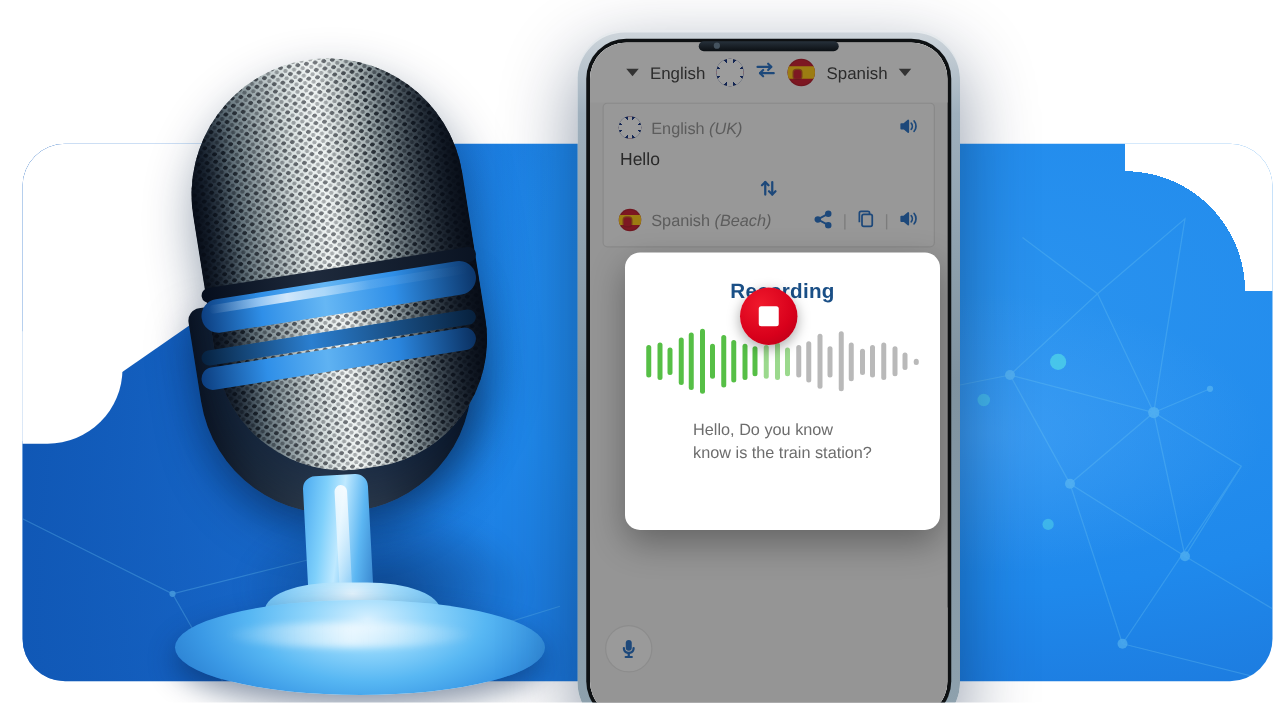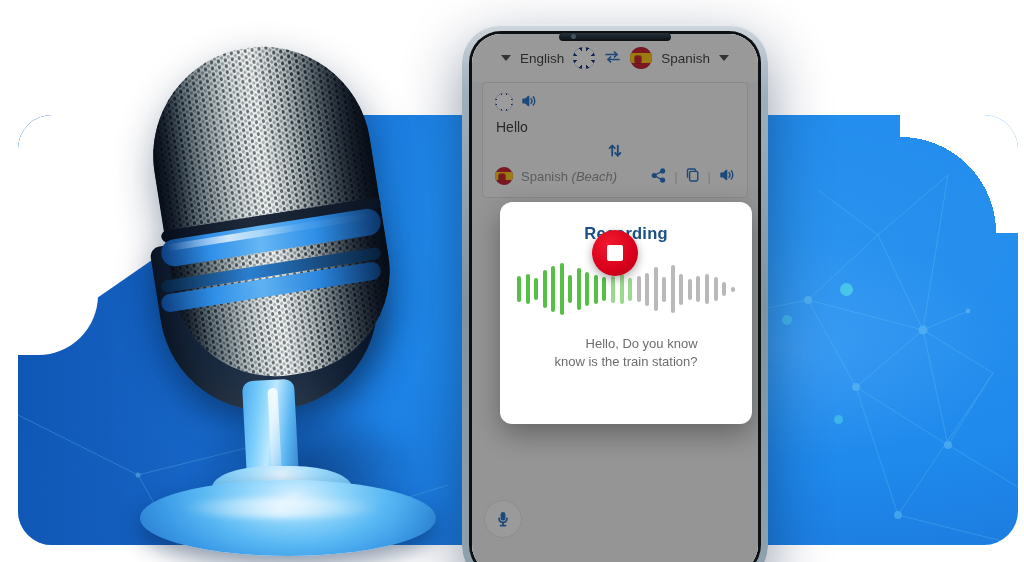--- a/index.html
+++ b/index.html
@@ -230,21 +230,21 @@
   }
   .rec-title{
     margin-top:22px; font-size:16.5px; font-weight:bold; color:#1a4f86; letter-spacing:.2px;
   }
   .wave{
     margin-top:18px; width:218px; height:56px;
     display:flex; align-items:center; justify-content:space-between;
   }
   .wave span{ display:block; width:4px; border-radius:3px; flex:none; }
   .rec-text{
-    margin-top:18px; text-align:right; font-size:13px; line-height:1.35; color:#6d6d6d;
+    margin-top:18px; text-align:left; font-size:13px; line-height:1.35; color:#6d6d6d;
   }
   .stop-btn{
     position:absolute; z-index:7; left:50%; transform:translateX(-50%);
     top:196px; width:46px; height:46px; border-radius:50%;
     background:radial-gradient(circle at 36% 30%, #f0192c 0%, #d8001b 60%, #b00016 100%);
     box-shadow:0 3px 10px rgba(0,0,0,.35);
     display:flex; align-items:center; justify-content:center;
     border:none; cursor:pointer;
   }
   .stop-sq{ width:16px; height:16px; background:#fff; border-radius:2px; }
@@ -359,20 +359,24 @@
               </svg>
             </span>
             <span class="flag flag-es"></span>
             <span class="lang-name">Spanish</span>
             <div class="caret"></div>
           </div>
 
           <div class="panel">
             <div class="row">
               <span class="flag flag-uk" style="width:18px;height:18px"></span>
+              <span class="lbl">
+                <span>English</span>
+                <i>(UK)</i>
+              </span>
               <span class="ico">
                 <svg width="16" height="14" viewBox="0 0 16 14" fill="none" stroke="#1565c0" stroke-width="1.4" stroke-linecap="round" stroke-linejoin="round">
                   <path d="M2 5.2h2.3L7.6 2.4v9.2L4.3 8.8H2z" fill="#1565c0"></path>
                   <path d="M10 4.6c1.1 1.3 1.1 3.5 0 4.8"></path>
                   <path d="M12.3 2.8c2 2.3 2 5.9 0 8.2"></path>
                 </svg>
               </span>
             </div>
             <div class="src-text">Hello</div>
 

